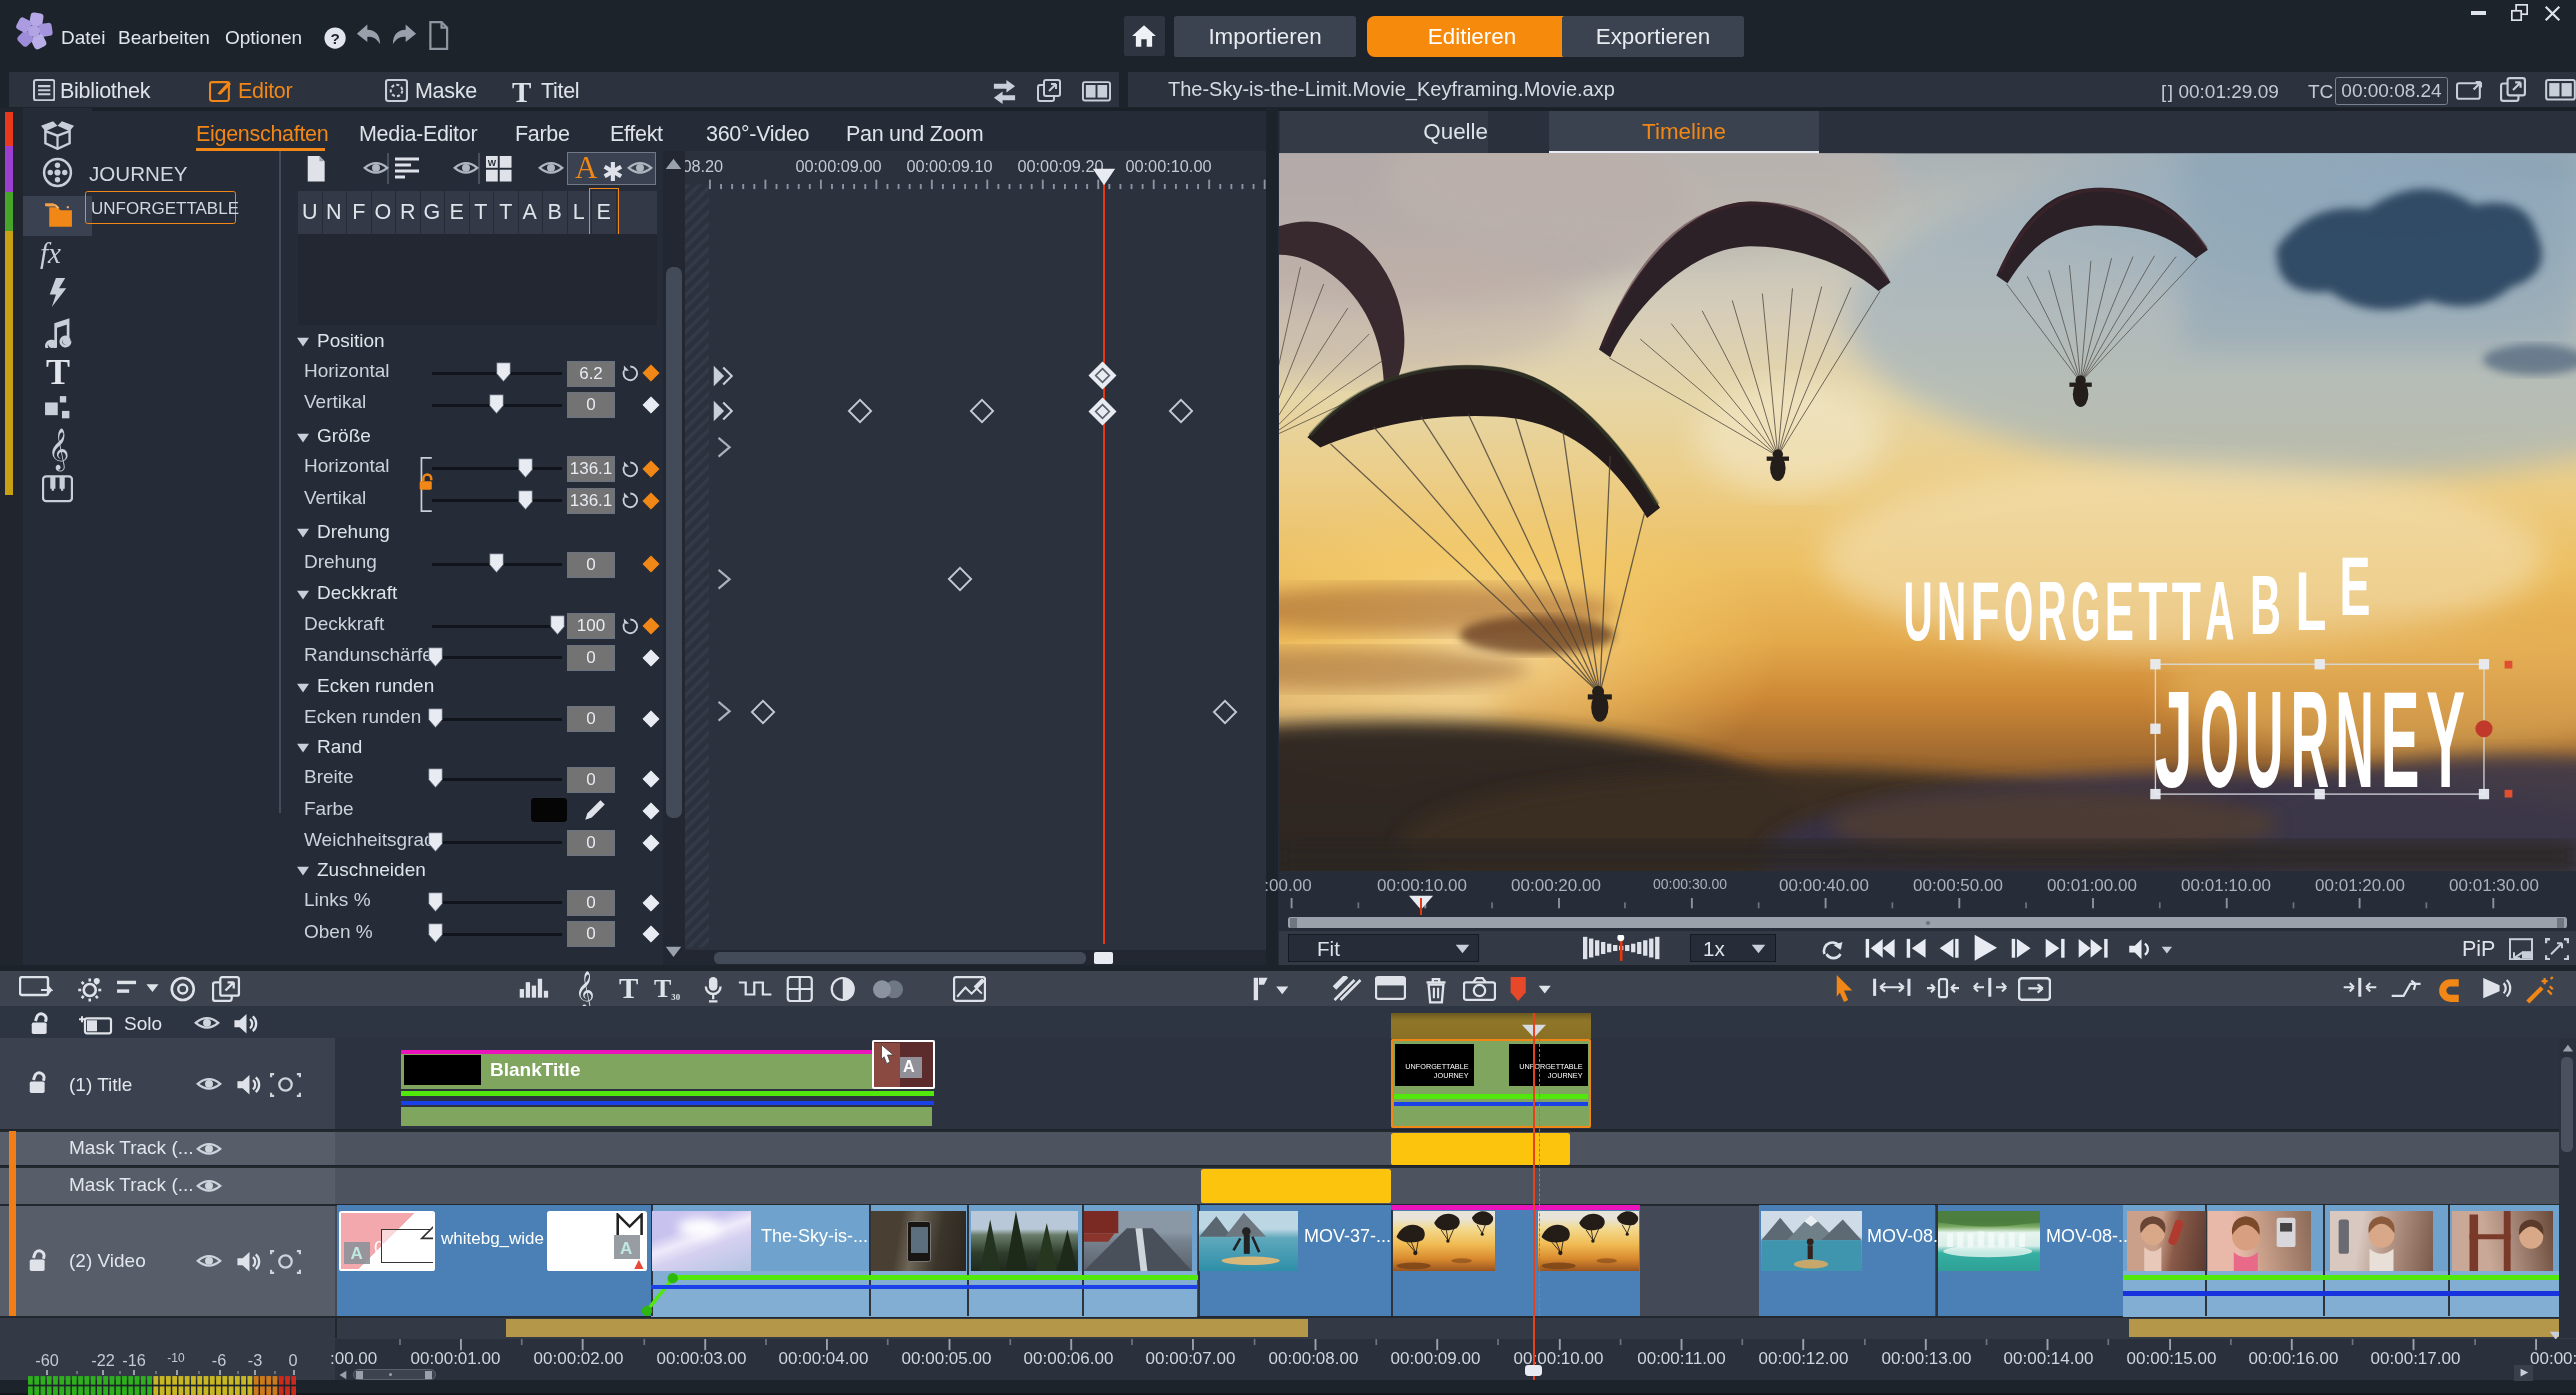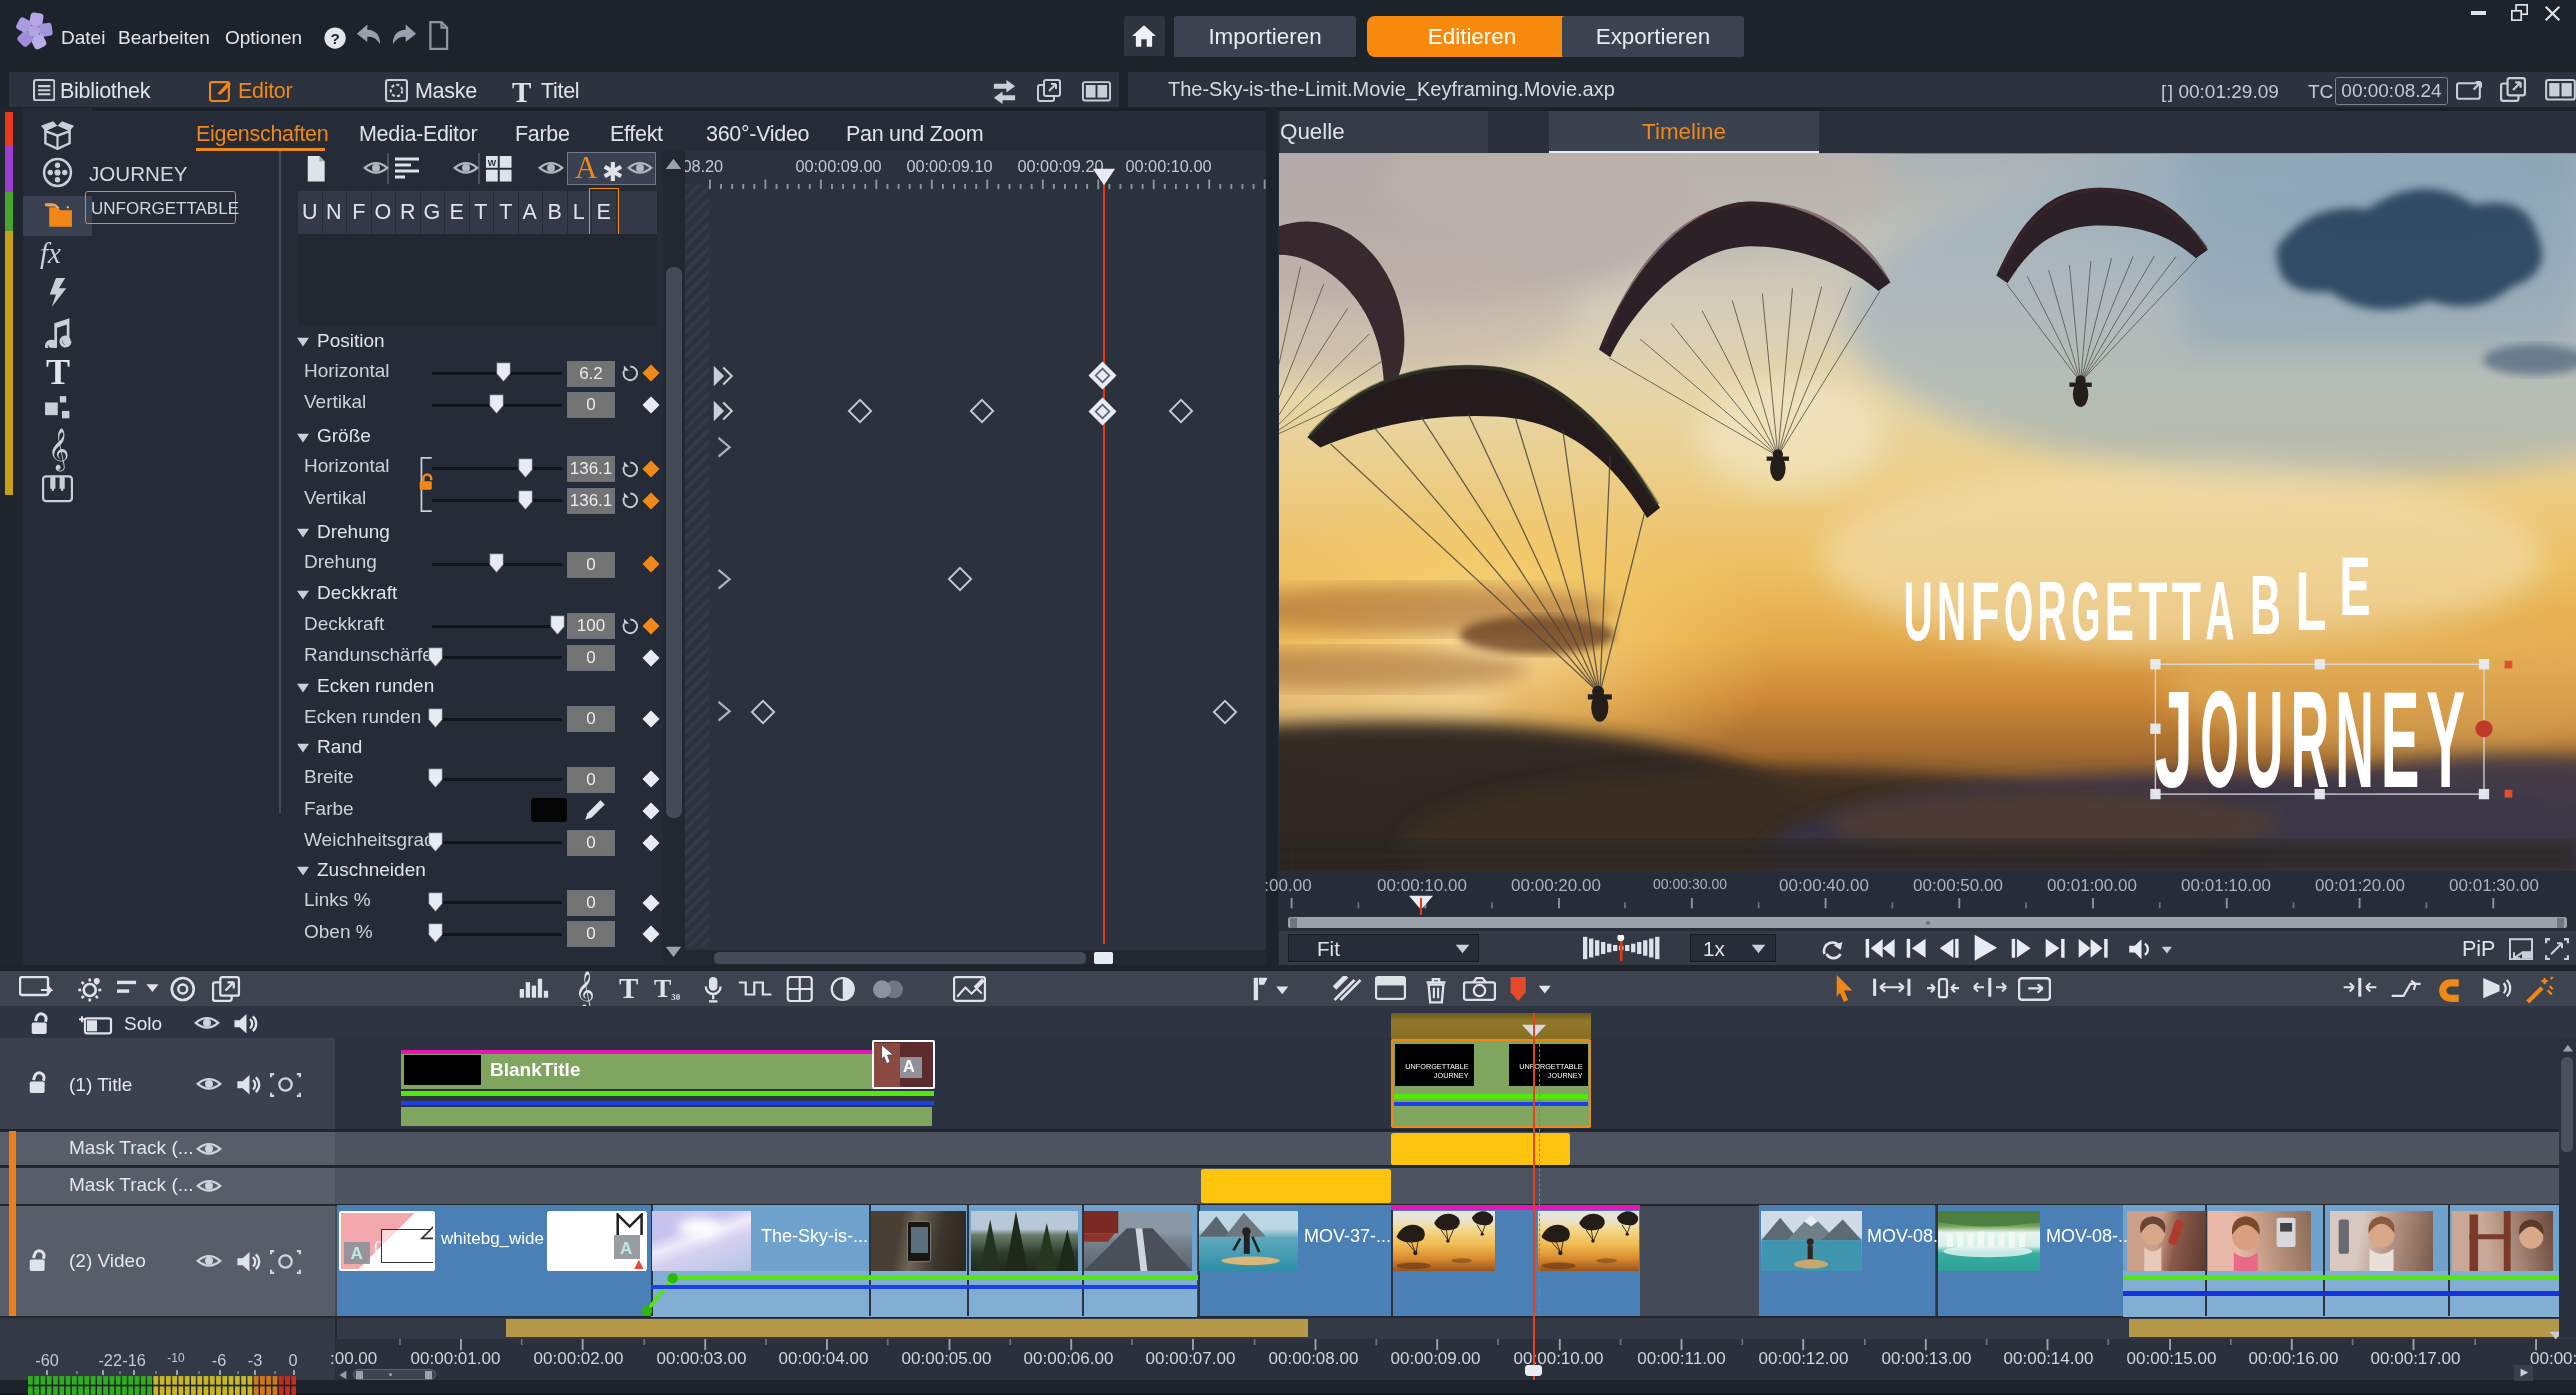--- a/index.html
+++ b/index.html
@@ -520,21 +520,21 @@
     <path d="M15.0 2.2 L27.8 15.0 L15.0 27.8 L2.2 15.0 Z" fill="none" stroke="#c3cad4" stroke-width="2.2"></path>
   </svg>
 <svg class="a" style="left:1212px;top:699px" width="26" height="26" viewBox="0 0 30 30">
     <path d="M15.0 2.2 L27.8 15.0 L15.0 27.8 L2.2 15.0 Z" fill="none" stroke="#c3cad4" stroke-width="2.2"></path>
   </svg>
 <div class="a" style="left:685px;top:950px;width:582px;height:15.5px;background:#222731"></div>
 <div class="a" style="left:714px;top:952px;width:372px;height:12px;background:#434b58;border-radius:5.2px"></div>
 <div class="a" style="left:1094px;top:952px;width:19px;height:12px;background:#e8ecf2;border-radius:1.7px"></div>
 <div class="a" style="left:1266px;top:108px;width:12px;height:858px;background:#1d232b"></div>
 <div class="a" style="left:1279px;top:111px;width:1297px;height:44px;background:#2b313c"></div>
-<div class="a" style="left:1280px;top:111px;width:208px;height:44px;background:#343b47;color:#dfe3e9;font-size:22.4px;text-align:left;line-height:42px">Quelle</div>
+<div class="a" style="left:1280px;top:111px;width:208px;height:44px;background:#343b47;color:#dfe3e9;font-size:22.4px;text-align:right;line-height:42px">Quelle</div>
 <div class="a" style="left:1549px;top:111px;width:270px;height:44px;background:#3a4250;color:#f08716;font-size:22.4px;text-align:center;line-height:42px">Timeline</div>
 <div class="a" style="left:1549px;top:151px;width:270px;height:2.6px;background:#e8ecf2"></div>
 <svg class="a" style="left:1279px;top:153px" width="1297" height="718" viewBox="0 0 1508 834">
 <defs>
 <linearGradient id="sky" x1="0" y1="0" x2="0" y2="1">
 <stop offset="0" stop-color="#a9b2b6"></stop>
 <stop offset="0.10" stop-color="#bdbfb8"></stop>
 <stop offset="0.22" stop-color="#d6cdb9"></stop>
 <stop offset="0.34" stop-color="#e6d6a7"></stop>
 <stop offset="0.46" stop-color="#eccd85"></stop>
@@ -1295,21 +1295,21 @@
 <div class="a" style="left:0;top:1393px;width:2576px;height:2.6px;background:#14181e"></div>
 <svg class="a" style="left:336px;top:1369px" width="13.8" height="12" viewBox="0 0 16 14">
     <path d="M12 2 L4 7 L12 12 Z" fill="#9aa1ac"></path>
   </svg>
 <div class="a" style="left:353px;top:1369px;width:83px;height:11.2px;background:#3d4450;border-radius:5.2px;border:0.9px solid #5a626e"></div>
 <div class="a" style="left:356px;top:1371px;width:6.9px;height:7.7px;background:#9aa1ac"></div>
 <div class="a" style="left:425px;top:1371px;width:6.9px;height:7.7px;background:#9aa1ac"></div>
 <div class="a" style="left:389px;top:1373px;width:3.4px;height:3.4px;background:#9aa1ac;border-radius:1.7px"></div>
 <div class="a" style="left:28px;top:1351px;width:38px;text-align:center;color:#c3cad4;font-size:16.3px">-60</div>
 <div class="a" style="left:46px;top:1370px;width:1.7px;height:5.2px;background:#9aa1ac"></div>
-<div class="a" style="left:84px;top:1351px;width:38px;text-align:right;color:#c3cad4;font-size:16.3px">-22</div>
+<div class="a" style="left:84px;top:1351px;width:38px;text-align:center;color:#c3cad4;font-size:16.3px">-22</div>
 <div class="a" style="left:102px;top:1370px;width:1.7px;height:5.2px;background:#9aa1ac"></div>
 <div class="a" style="left:115px;top:1351px;width:38px;text-align:center;color:#c3cad4;font-size:16.3px">-16</div>
 <div class="a" style="left:133px;top:1370px;width:1.7px;height:5.2px;background:#9aa1ac"></div>
 <div class="a" style="left:157px;top:1351px;width:38px;text-align:center;color:#c3cad4;font-size:12px">-10</div>
 <div class="a" style="left:176px;top:1370px;width:1.7px;height:5.2px;background:#9aa1ac"></div>
 <div class="a" style="left:200px;top:1351px;width:38px;text-align:center;color:#c3cad4;font-size:16.3px">-6</div>
 <div class="a" style="left:219px;top:1370px;width:1.7px;height:5.2px;background:#9aa1ac"></div>
 <div class="a" style="left:236px;top:1351px;width:38px;text-align:center;color:#c3cad4;font-size:16.3px">-3</div>
 <div class="a" style="left:254px;top:1370px;width:1.7px;height:5.2px;background:#9aa1ac"></div>
 <div class="a" style="left:274px;top:1351px;width:38px;text-align:center;color:#c3cad4;font-size:16.3px">0</div>

